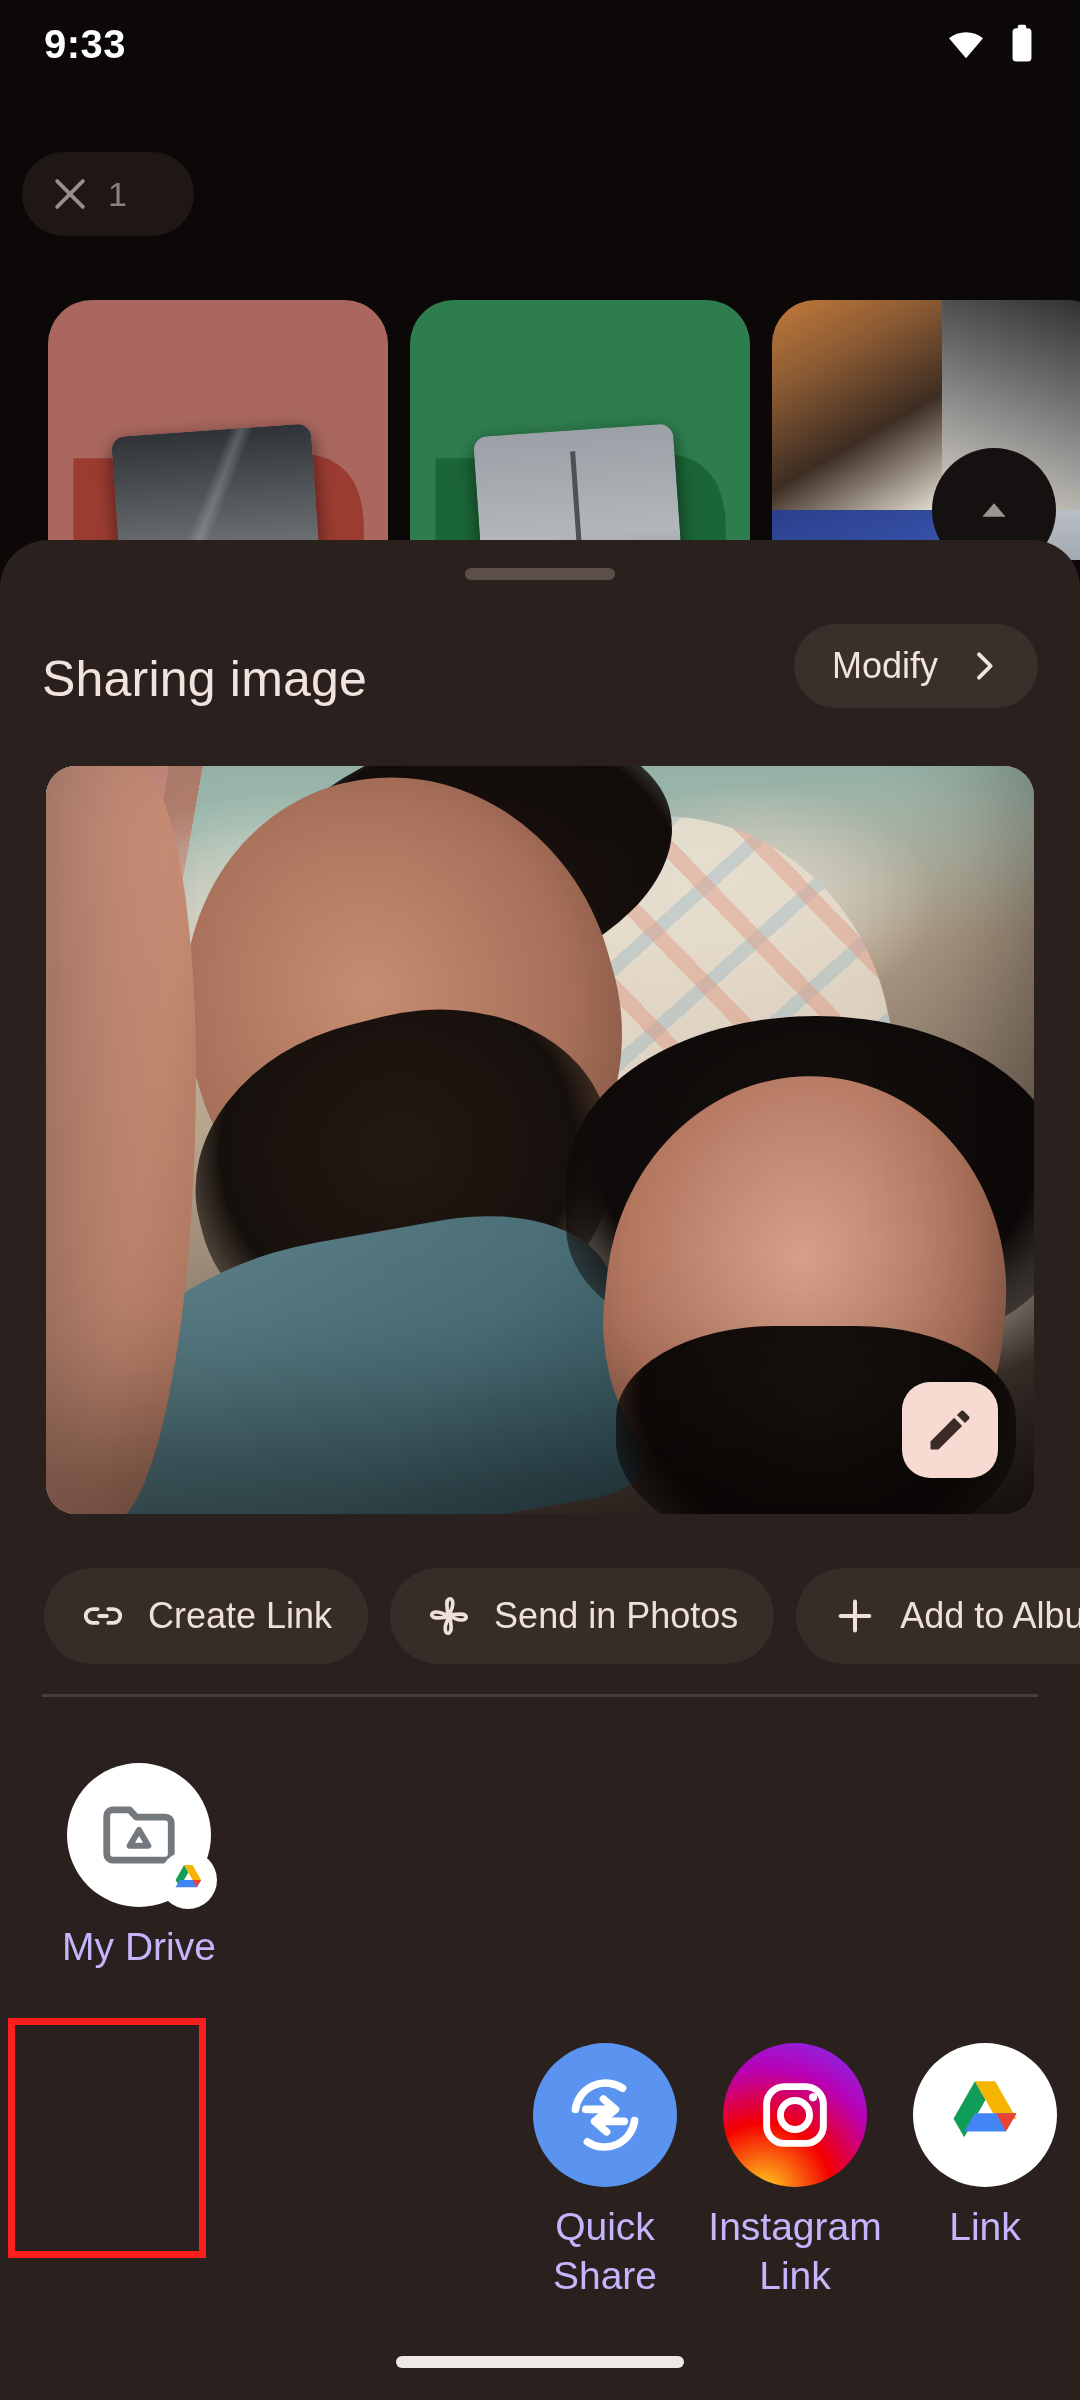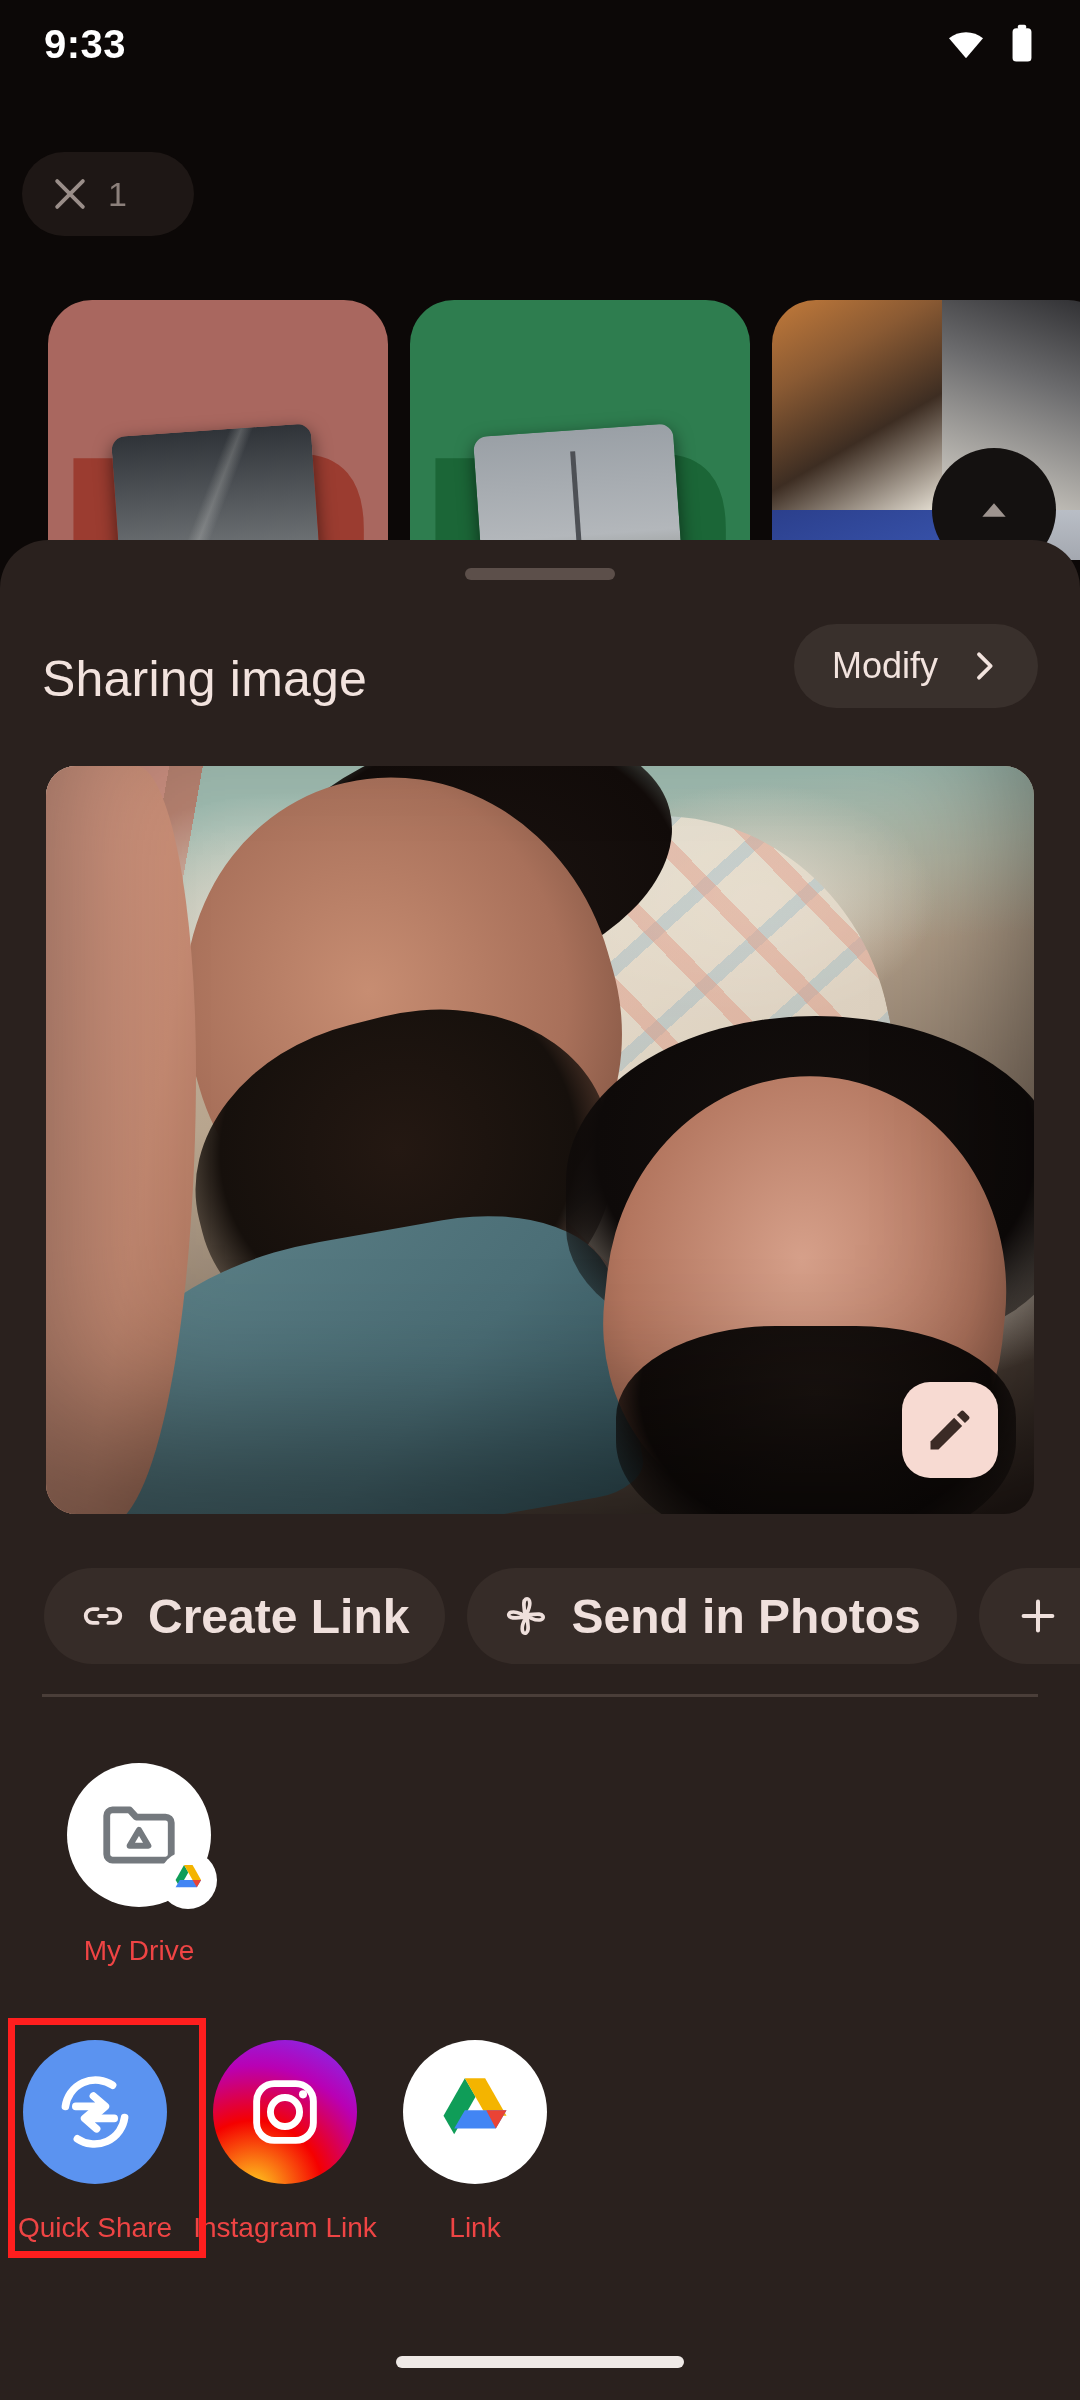--- a/index.html
+++ b/index.html
@@ -198,49 +198,49 @@
   
   #chips-row{
     display:flex; align-items:center; gap:22px;
     padding:54px 0 0 44px; overflow:hidden; height:150px;
   }
   .chip{
     display:flex; align-items:center; gap:22px; flex:0 0 auto;
     height:96px; padding:0 36px; border-radius:48px; background:#362C28;
     cursor:pointer;
   }
-  .chip-label{ color:#EFE0DC; font-size:48px; font-weight:700; white-space:nowrap; }
+  .chip-label{ color:#EFE0DC; font-size:36px; font-weight:400; white-space:nowrap; }
 
   #chips-divider{
     width:996px; height:3px; background:#4A3E39; margin:30px auto 0;
   }
 
   
   #mydrive-row{ padding:66px 0 0 44px; }
   .target-item{
     width:190px; display:flex; flex-direction:column; align-items:center; cursor:pointer;
   }
   .target-icon{
     width:144px; height:144px; border-radius:72px; position:relative;
     display:flex; align-items:center; justify-content:center; overflow:visible;
   }
   .target-label{
-    color:#ef4444; font-size:28px; font-weight:400; text-align:center;
-    margin-top:26px; line-height:1.26;
+    color:#c4b5fd; font-size:39px; font-weight:400; text-align:center;
+    margin-top:15px; line-height:1.26;
   }
   #mydrive-badge{
     position:absolute; right:-6px; bottom:-2px; width:58px; height:58px;
     border-radius:29px; background:#FFFFFF;
     display:flex; align-items:center; justify-content:center;
   }
 
   
   #apps-row{
     display:flex; align-items:flex-start; padding:72px 0 0 0;
-    justify-content:flex-start;
+    justify-content:flex-end;
   }
   #quick-share-highlight{
     position:absolute; left:8px; top:2018px; width:198px; height:240px;
     border:7px solid #FF1E1E; z-index:45; pointer-events:none;
   }
 
   
   #nav-pill{
     position:absolute; left:50%; transform:translateX(-50%); bottom:32px;
     width:288px; height:12px; border-radius:6px; background:#EFE9E6; z-index:50;

